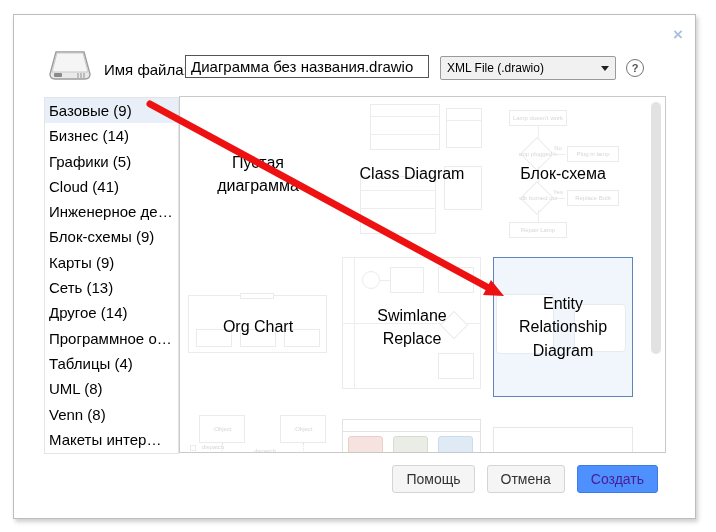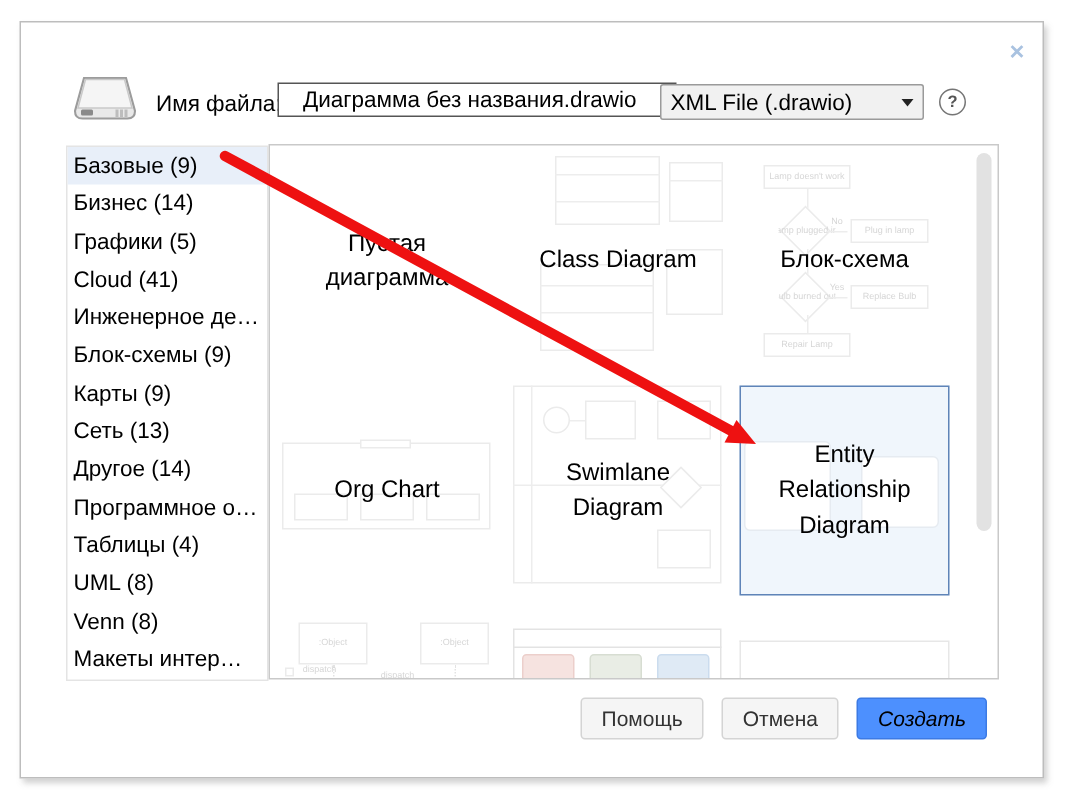--- a/index.html
+++ b/index.html
@@ -6,23 +6,23 @@
   .stage{position:relative;width:716px;height:532px;background:#fff;overflow:hidden;
          font-family:"Liberation Sans","DejaVu Sans",sans-serif;color:#000;}
   .dialog{position:absolute;left:13px;top:14px;width:681px;height:503px;background:#fff;
           border:1px solid #bdbdbd;box-shadow:2px 3px 4px rgba(120,120,120,.35);}
   .close{position:absolute;left:654px;top:10px;width:20px;height:20px;text-align:center;
          font-size:17px;font-weight:bold;color:#a9c2e0;cursor:pointer;line-height:20px;}
   
   .disk{position:absolute;left:35px;top:33px;width:42px;height:36px;}
   .file-label{position:absolute;left:90px;top:46px;font-size:15px;}
   .file-input{position:absolute;left:171px;top:40px;width:232px;height:19px;border:1px solid #555;
-              font-size:15px;padding:1px 16px;font-family:"Liberation Sans","DejaVu Sans",sans-serif;outline:none;}
+              font-size:15px;padding:1px 5px;font-family:"Liberation Sans","DejaVu Sans",sans-serif;outline:none;}
   .select{position:absolute;left:426px;top:41px;width:176px;height:24px;background:#f1f1f1;
-          border:1px solid #9a9a9a;border-radius:2px;font-size:15px;display:flex;align-items:center;
+          border:1px solid #9a9a9a;border-radius:2px;font-size:12px;display:flex;align-items:center;
           padding:0 6px;box-sizing:border-box;cursor:pointer;}
   .select .txt{flex:1;overflow:hidden;white-space:nowrap;}
   .caret{width:0;height:0;border-left:4px solid transparent;border-right:4px solid transparent;
          border-top:5px solid #222;margin-left:4px;}
   .help{position:absolute;left:612px;top:44px;width:16px;height:16px;border:1.5px solid #757575;
         border-radius:50%;font-size:11px;font-weight:bold;color:#555;display:flex;align-items:center;
         justify-content:center;cursor:pointer;}
   
   .sidebar{position:absolute;left:30px;top:82px;width:133px;height:355px;border:1px solid #e4e4e4;
            background:#fff;overflow:hidden;}
@@ -44,21 +44,21 @@
   .vline{position:absolute;width:0;border-left:1px solid #ededed;}
   .hline{position:absolute;height:0;border-top:1px solid #ededed;}
   .dotline{position:absolute;width:0;border-left:1px dotted #e3e3e3;}
   
   .sb-track{position:absolute;right:2px;top:0;width:14px;height:100%;}
   .sb-thumb{position:absolute;right:2px;top:5px;width:10px;height:252px;background:#e2e2e2;border-radius:6px;}
   
   .btns{position:absolute;right:37px;top:450px;display:flex;gap:12px;}
   .btn{font-size:14px;padding:5px 13px;background:#f5f5f5;border:1px solid #d4d4d4;border-radius:3px;
        color:#333;cursor:pointer;font-family:"Liberation Sans","DejaVu Sans",sans-serif;white-space:nowrap;}
-  .btn.primary{background:#4d90fe;border-color:#3c7ae4;color:#000000;font-style:italic;}
+  .btn.primary{background:#4d90fe;border-color:#3c7ae4;color:#4c1d95;}
   .arrow{position:absolute;left:0;top:0;z-index:50;pointer-events:none;}
 </style>
 </head>
 <body>
 
 <div class="stage">
   <div class="dialog">
 
     <span class="close">×</span>
 
@@ -155,21 +155,21 @@
           <div class="mini" style="left:0;top:0;width:139px;height:132px;"></div>
           <div class="vline" style="left:12px;top:0;height:132px;"></div>
           <div class="hline" style="left:0;top:66px;width:139px;"></div>
           <div class="mini" style="left:20px;top:14px;width:18px;height:18px;border-radius:50%;"></div>
           <div class="hline" style="left:38px;top:23px;width:10px;"></div>
           <div class="mini" style="left:48px;top:10px;width:34px;height:26px;"></div>
           <div class="mini" style="left:96px;top:10px;width:36px;height:26px;"></div>
           <div class="dia" style="left:102px;top:58px;width:20px;height:20px;"></div>
           <div class="mini" style="left:96px;top:96px;width:36px;height:26px;"></div>
         </div>
-        <span class="lbl">Swimlane Diagram</span>
+        <span class="lbl">Swimlane Replace</span>
       </div>
 
       <div class="tile sel" style="left:313px;top:160px;">
         <div class="pv" style="left:0;top:0;width:138px;height:138px;">
           <div class="mini" style="left:2px;top:36px;width:58px;height:60px;border-color:#e6ebf1;border-radius:4px;"></div>
           <div class="mini" style="left:80px;top:46px;width:52px;height:48px;border-color:#e6ebf1;border-radius:4px;"></div>
         </div>
         <span class="lbl">Entity Relationship Diagram</span>
       </div>
 

